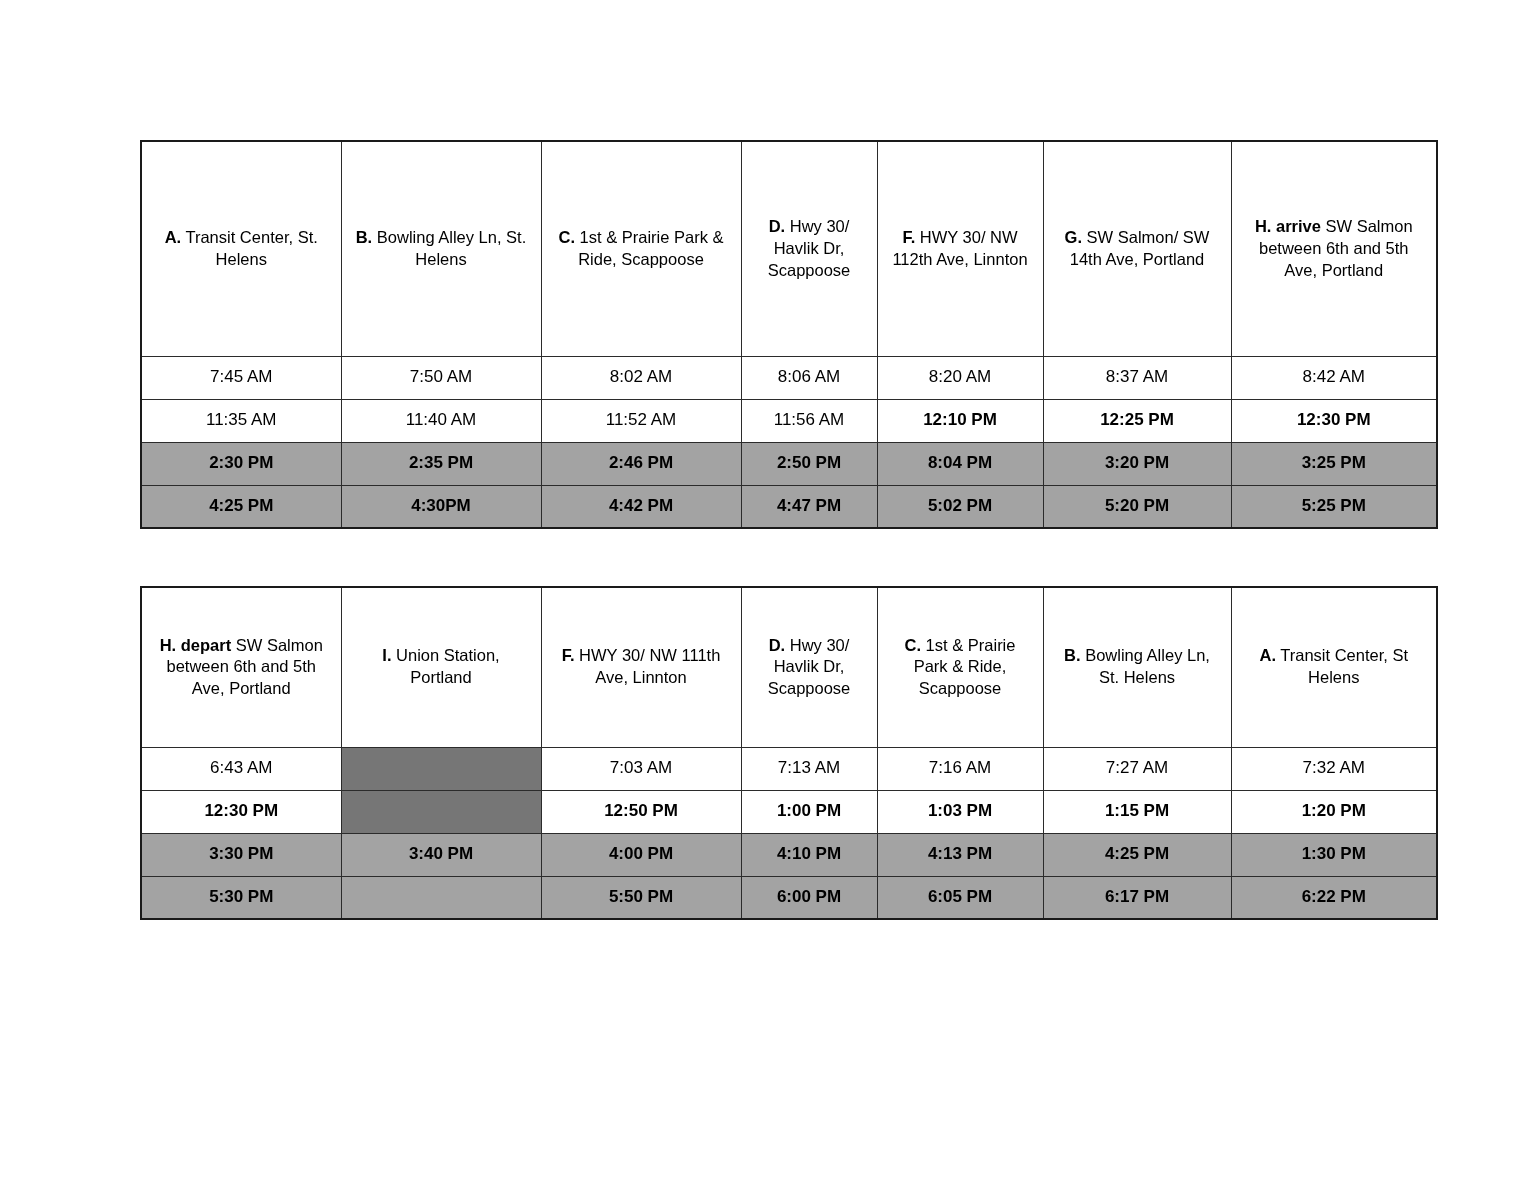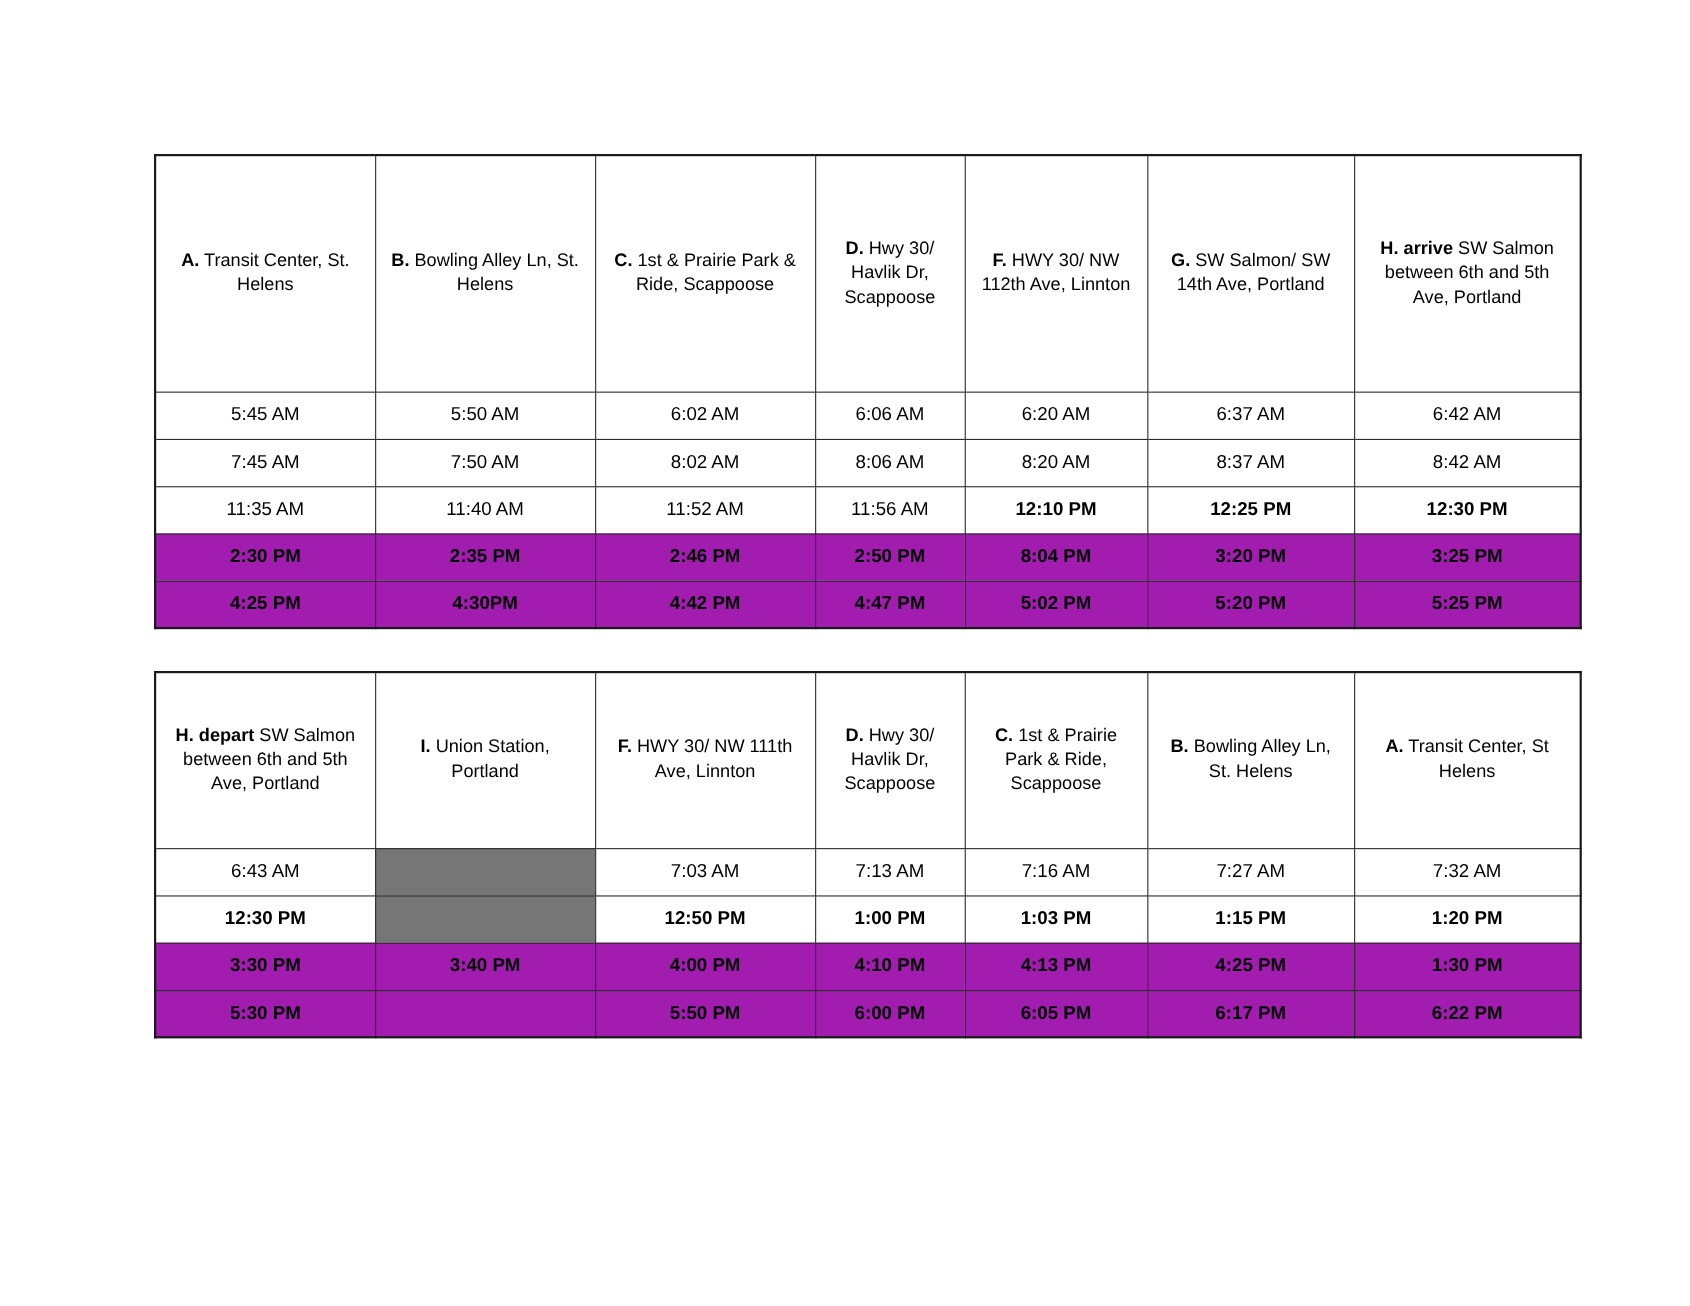--- a/index.html
+++ b/index.html
@@ -40,37 +40,37 @@
   table.sched td.head {
     height: 215px;
     padding: 6px 10px;
     font-size: 16.5px;
   }
   table.sched td.time {
     height: 43px;
     font-size: 17px;
   }
   td.bold { font-weight: bold; }
-  tr.shade td { background: #a21caf; }
+  tr.shade td { background: #a3a3a3; }
   td.blocked { background: #767676; }
   .hdr-letter { font-weight: bold; }
   .hdr-ital { font-weight: bold; }
 
   
   #table1 { left: 140px; top: 140px; width: 1256px; }
   #table1 col.c0 { width: 200px; }
   #table1 col.c1 { width: 200px; }
   #table1 col.c2 { width: 200px; }
   #table1 col.c3 { width: 136px; }
   #table1 col.c4 { width: 166px; }
   #table1 col.c5 { width: 188px; }
   #table1 col.c6 { width: 206px; }
 
   
-  #table2 { left: 140px; top: 610px; width: 1256px; }
+  #table2 { left: 140px; top: 586px; width: 1256px; }
   #table2 col.c0 { width: 200px; }
   #table2 col.c1 { width: 200px; }
   #table2 col.c2 { width: 200px; }
   #table2 col.c3 { width: 136px; }
   #table2 col.c4 { width: 166px; }
   #table2 col.c5 { width: 188px; }
   #table2 col.c6 { width: 206px; }
   #table2 td.head { height: 160px; }
 </style>
 </head>
@@ -92,29 +92,20 @@
         <tr>
           <td class="head"><span class="hdr-letter">A.</span><span> Transit Center, St. Helens</span></td>
           <td class="head"><span class="hdr-letter">B.</span><span> Bowling Alley Ln, St. Helens</span></td>
           <td class="head"><span class="hdr-letter">C.</span><span> 1st &amp; Prairie Park &amp; Ride, Scappoose</span></td>
           <td class="head"><span class="hdr-letter">D.</span><span> Hwy 30/ Havlik Dr, Scappoose</span></td>
           <td class="head"><span class="hdr-letter">F.</span><span> HWY 30/   NW 112th Ave, Linnton</span></td>
           <td class="head"><span class="hdr-letter">G.</span><span> SW Salmon/   SW 14th Ave, Portland</span></td>
           <td class="head"><span class="hdr-letter">H.</span><span class="hdr-ital"> arrive</span><span> SW Salmon between 6th and 5th Ave, Portland</span></td>
         </tr>
         <tr>
-          <td class="time">5:45 AM</td>
-          <td class="time">5:50 AM</td>
-          <td class="time">6:02 AM</td>
-          <td class="time">6:06 AM</td>
-          <td class="time">6:20 AM</td>
-          <td class="time">6:37 AM</td>
-          <td class="time">6:42 AM</td>
-        </tr>
-        <tr>
           <td class="time">7:45 AM</td>
           <td class="time">7:50 AM</td>
           <td class="time">8:02 AM</td>
           <td class="time">8:06 AM</td>
           <td class="time">8:20 AM</td>
           <td class="time">8:37 AM</td>
           <td class="time">8:42 AM</td>
         </tr>
         <tr>
           <td class="time">11:35 AM</td>

